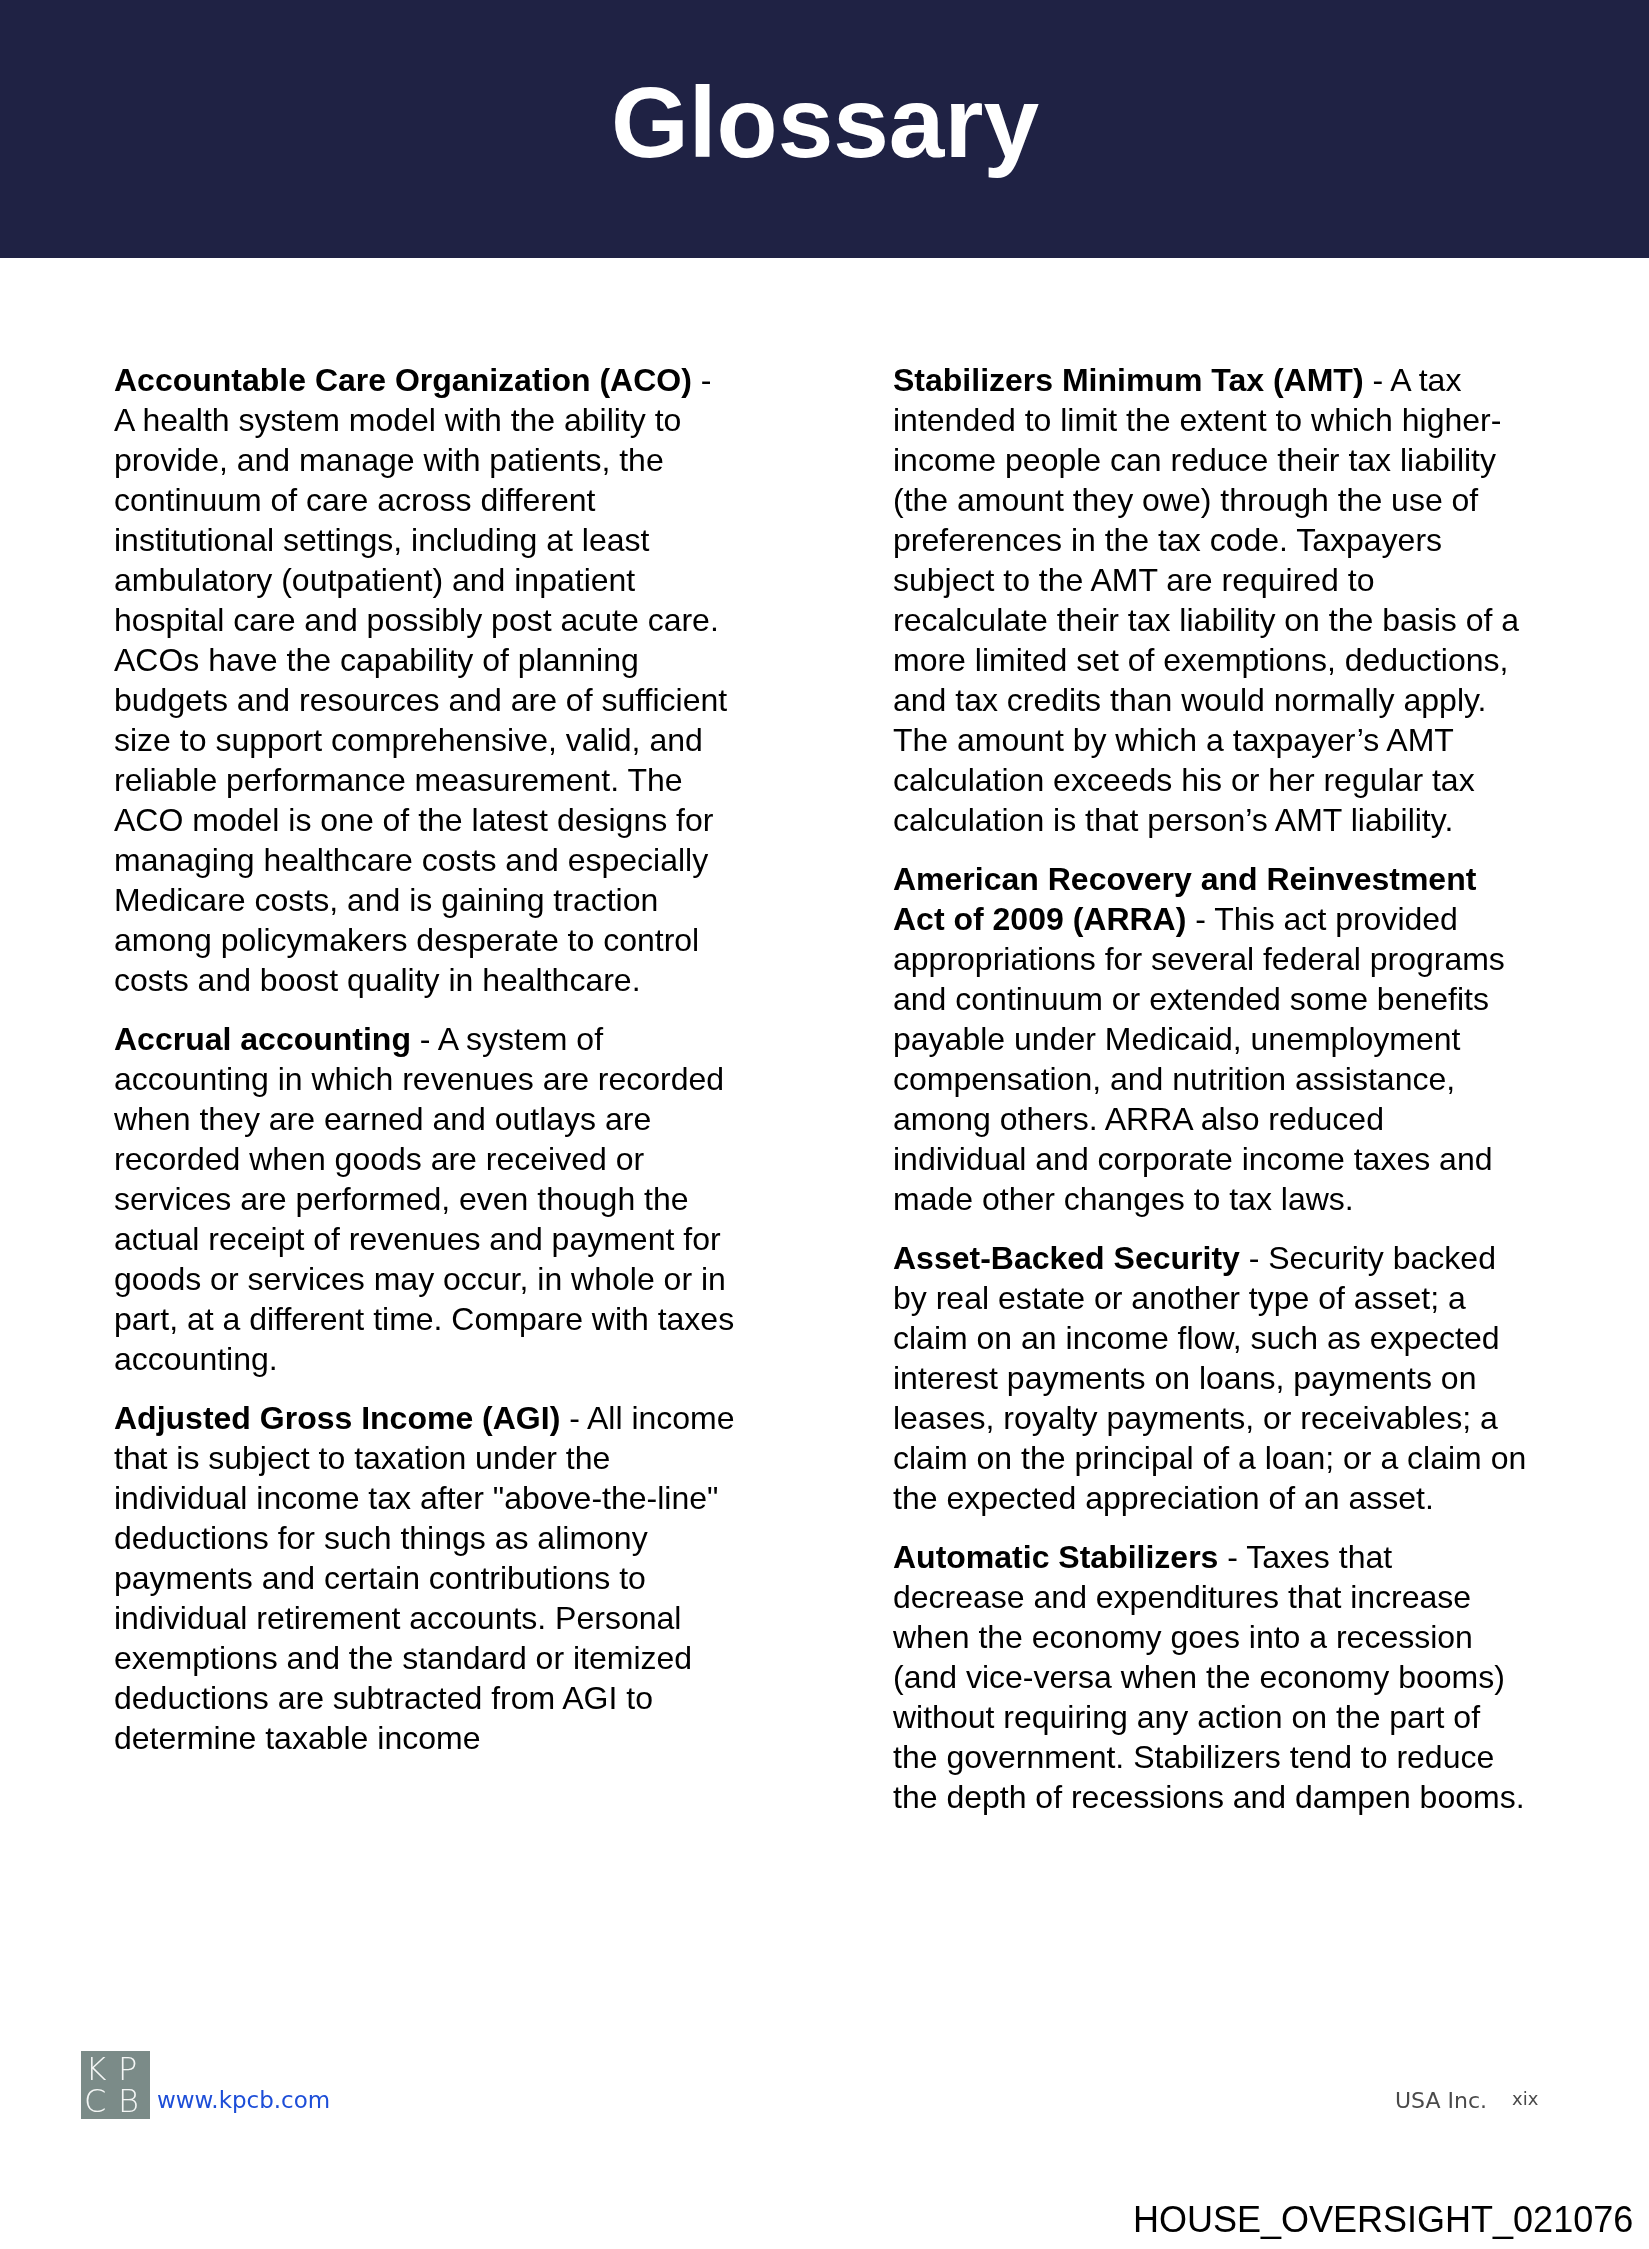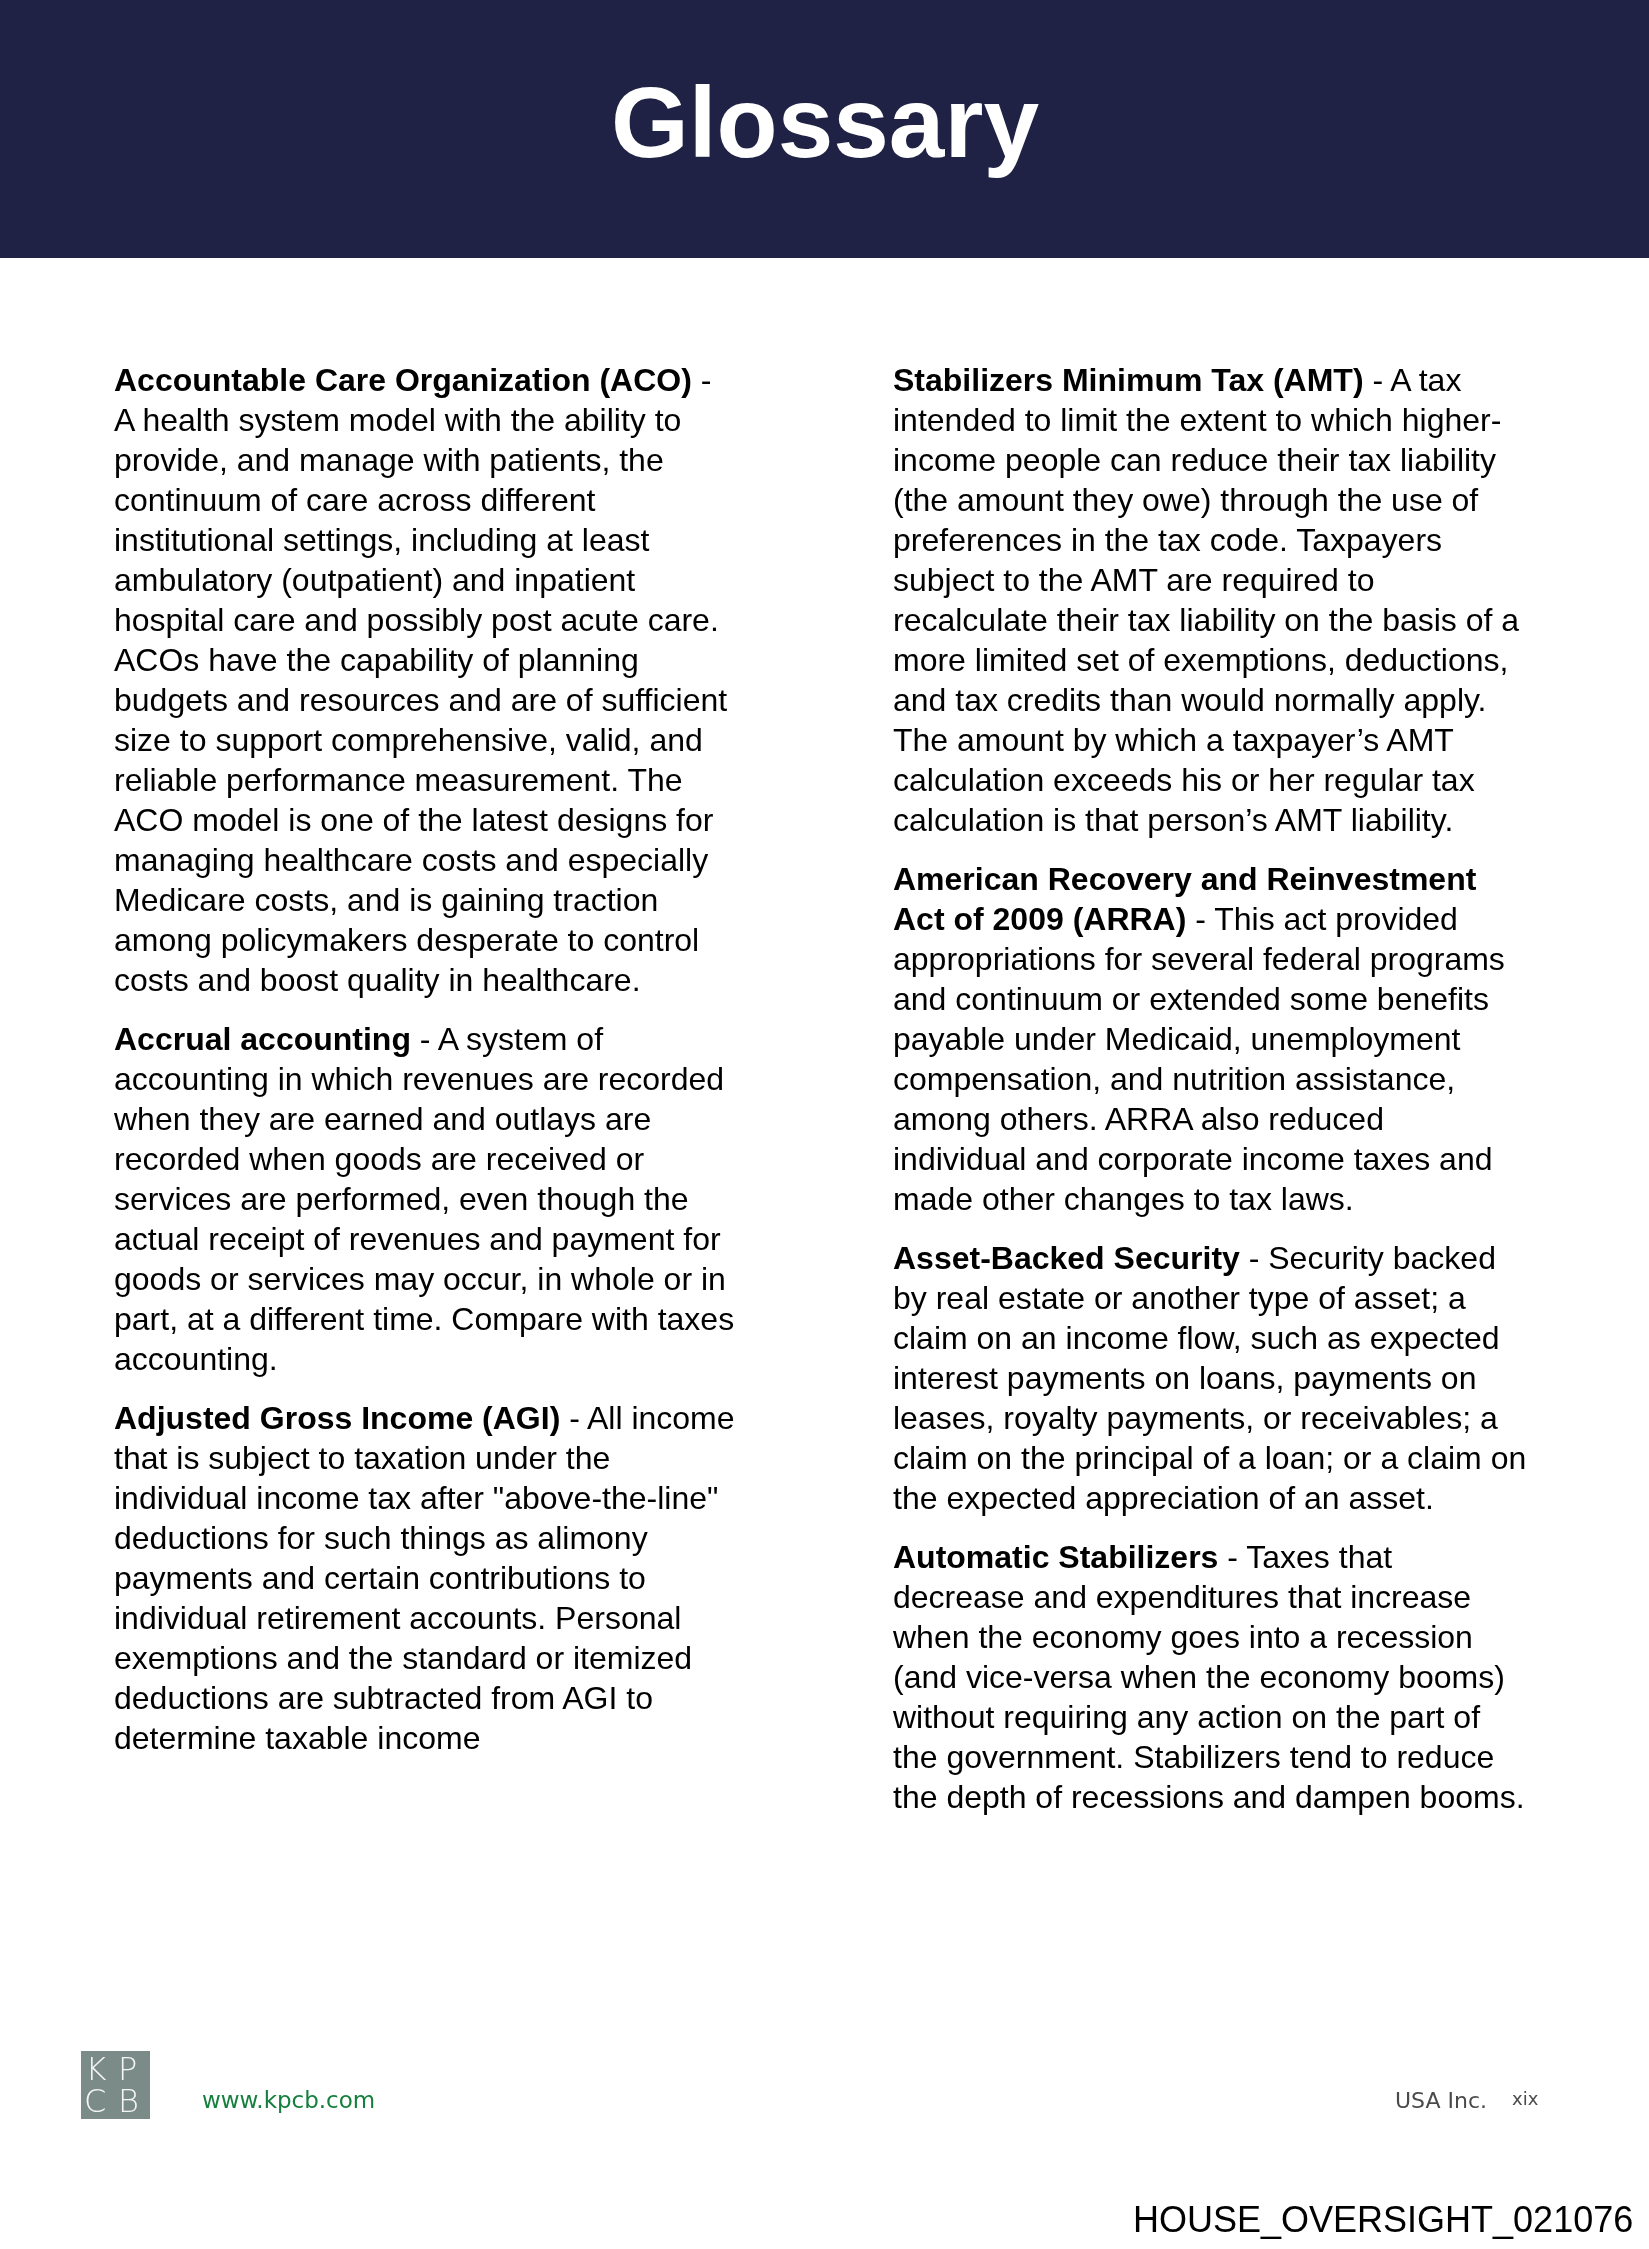--- a/index.html
+++ b/index.html
@@ -35,22 +35,21 @@
   .footer-logo span {
     position: absolute; font-size: 32px; line-height: 32px; color: #f4f6f5;
   }
   .logo-k { left: 4.4px; top: 1.5px; }
   .logo-p { left: 37px; top: 1.5px; }
   .logo-c { left: 2.9px; top: 34px; }
   .logo-b { left: 37px; top: 34px; }
   .footer-url {
     position: absolute; left: 157px; top: 2086px;
     font-family: "DejaVu Sans", sans-serif; font-size: 23px; line-height: 29px;
-    color: #15803d;
-    margin-left: 45px;
+    color: #1d4ed8;
   }
   .footer-pub {
     position: absolute; left: 1395px; top: 2086px;
     font-family: "DejaVu Sans", sans-serif; font-size: 22px; line-height: 29px;
     color: #4a4a4a;
   }
   .footer-page {
     position: absolute; left: 1512px; top: 2084px;
     font-family: "DejaVu Sans", sans-serif; font-size: 18px; line-height: 29px;
     color: #4a4a4a;

